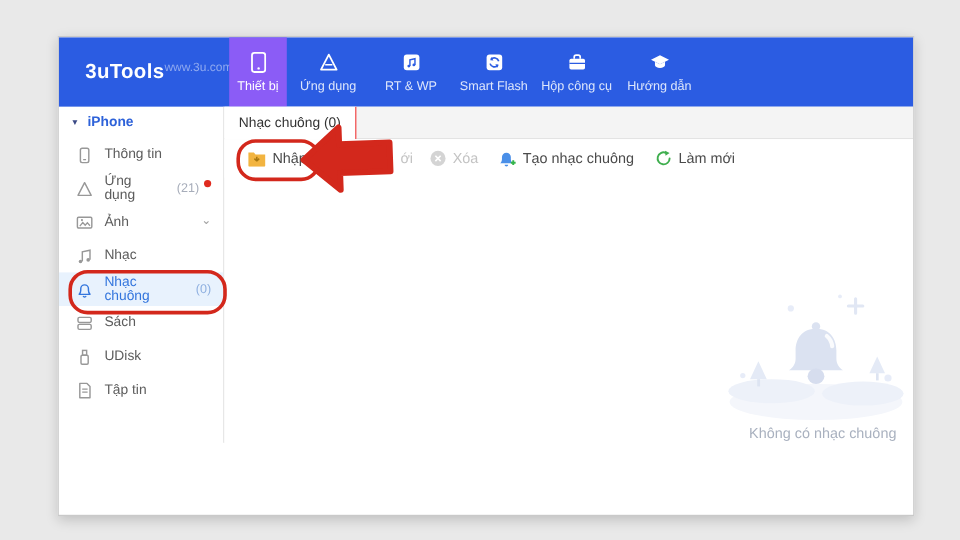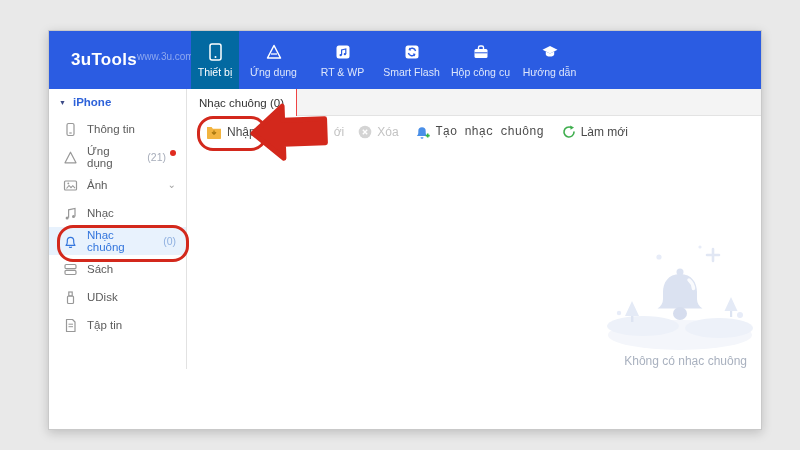--- a/index.html
+++ b/index.html
@@ -14,21 +14,21 @@
     overflow:hidden;
   }
   
   .header{height:58px;background:#2b5ce2;display:flex;align-items:stretch;}
   .logo{width:142px;display:flex;align-items:center;gap:8px;padding-left:14px;box-sizing:border-box;}
   .logo-texts{display:flex;flex-direction:row;line-height:1.1;}
   .logo-title{color:#fff;font-size:17px;font-weight:bold;letter-spacing:.3px;}
   .logo-sub{color:#8ea8ef;font-size:10px;text-align:right;}
   .nav{display:flex;}
   .nav-item{width:69px;display:flex;flex-direction:column;align-items:center;justify-content:center;gap:5px;color:#dde6fb;cursor:pointer;}
-  .nav-item.active{width:48px;background:#0369a1;color:#fff;}
+  .nav-item.active{width:48px;background:#8b5cf6;color:#fff;}
   .nav-label{font-size:10.5px;white-space:nowrap;}
   .nav-ic{height:18px;display:flex;align-items:center;}
   
   .body-row{display:flex;height:280px;}
   .sidebar{width:138px;box-sizing:border-box;border-right:1px solid #e2e2e2;background:#fff;flex:0 0 auto;}
   .side-root{height:26px;display:flex;align-items:center;padding-left:10px;gap:7px;color:#2e62d9;font-weight:bold;font-size:11.5px;cursor:pointer;}
   .tri{font-size:7px;color:#3b4a86;}
   .side-item{height:28px;display:flex;align-items:center;padding:0 10px 0 14px;gap:9px;color:#5c5c5c;font-size:11.5px;cursor:pointer;}
   .side-item svg{color:#989898;flex:0 0 auto;}
   .side-item .cnt{color:#a7adba;font-size:10.5px;}
@@ -40,21 +40,21 @@
   
   .main{flex:1;display:flex;flex-direction:column;background:#fff;position:relative;min-width:0;}
   .tabstrip{height:26px;background:#f4f4f4;border-bottom:1px solid #e3e3e3;display:flex;flex:0 0 auto;}
   .tab{background:#fff;padding:0 12px;display:flex;align-items:center;font-size:11.5px;color:#333;border-right:1px solid #ef4444;margin-bottom:-1px;cursor:pointer;}
   .toolbar{height:32px;display:flex;align-items:center;padding-left:19px;background:#fff;flex:0 0 auto;}
   .tb-btn{display:flex;align-items:center;gap:5px;background:none;border:none;padding:0;font-family:inherit;font-size:12px;color:#4a4a4a;cursor:pointer;white-space:nowrap;}
   .tb-btn.disabled{color:#c3c3c3;cursor:default;}
   .gapspan{display:inline-block;width:42px;}
   #export-btn{margin-left:10px;}
   #delete-btn{margin-left:14px;}
-  #make-btn{margin-left:16px;font-family:Liberation Mono, monospace;}
+  #make-btn{margin-left:16px;}
   #refresh-btn{margin-left:18px;}
   .content{flex:1;position:relative;}
   .illus{position:absolute;right:6px;bottom:16px;}
   .empty-msg{position:absolute;right:14px;bottom:1px;color:#a9b1bf;font-size:12px;}
   
   .ann-oval{position:absolute;border:3px solid #d3281c;border-radius:16px;pointer-events:none;}
   #oval-sidebar{left:8px;top:194px;width:126px;height:31px;}
   #oval-import{left:148px;top:85px;width:64px;height:29px;}
   #ann-arrow{position:absolute;left:198px;top:69px;transform:rotate(-2deg);pointer-events:none;}
 </style>

